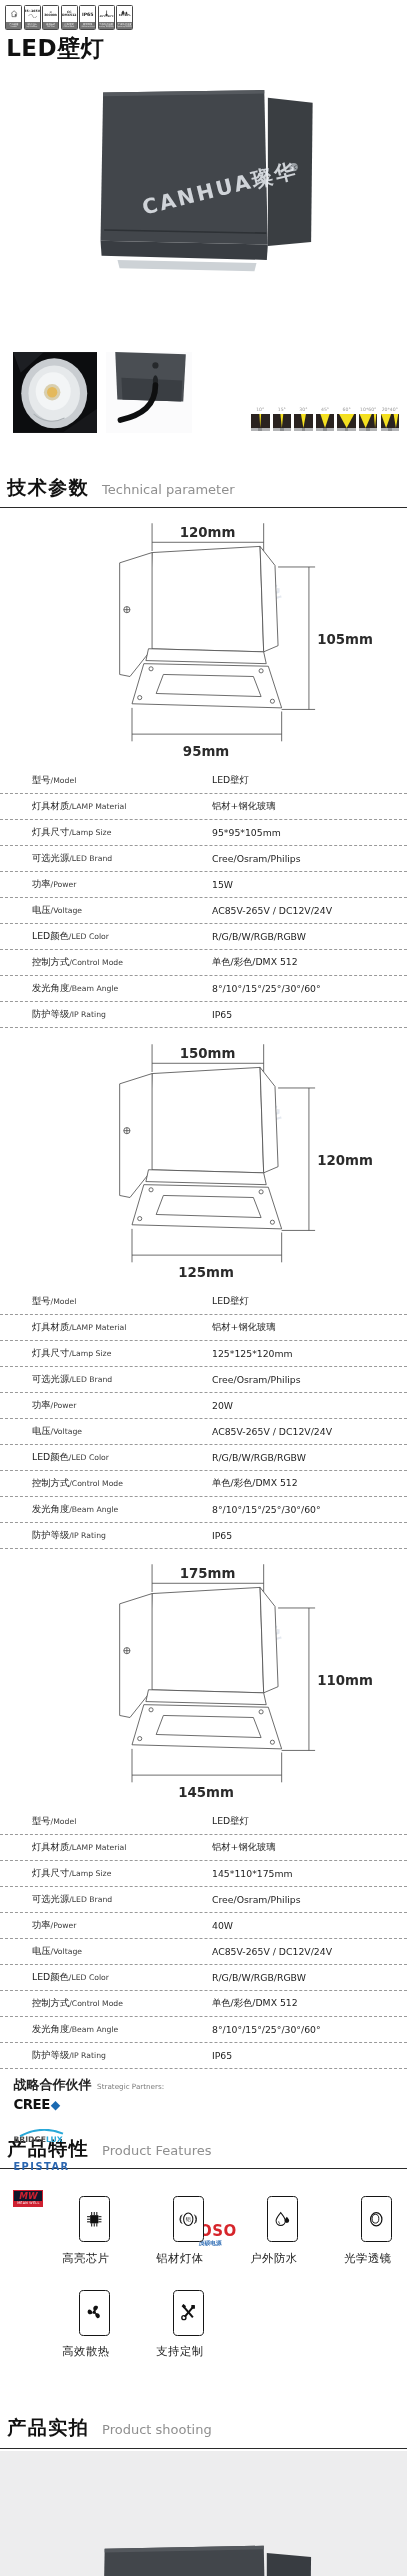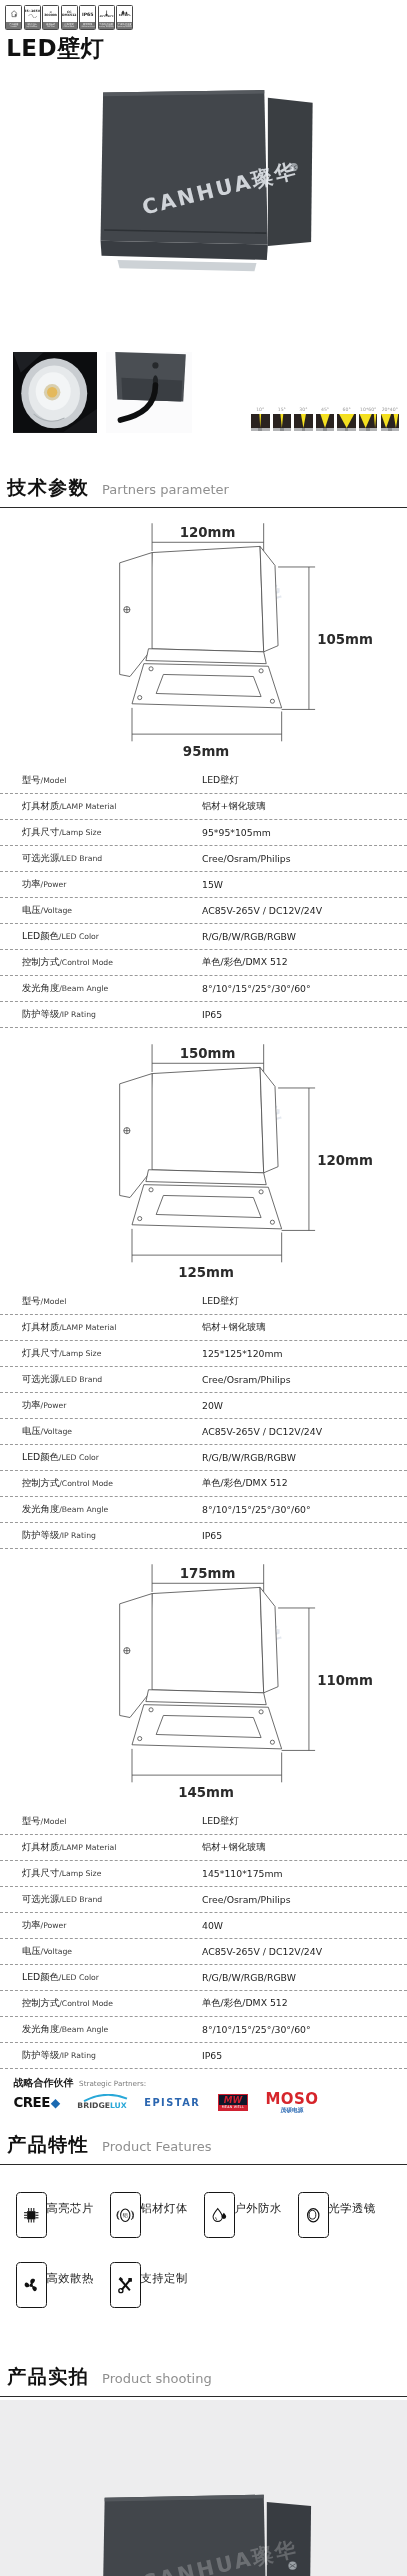--- a/index.html
+++ b/index.html
@@ -59,48 +59,48 @@
   svg.diagram{display:block;margin-top:6.2px;}
   .dl{stroke:#4d4d4d;stroke-width:1.6;fill:#fff;}
   .dl line{fill:none;}
   .dim{font-size:26px;fill:#2b2b2b;font-weight:bold;}
   .wm{font-size:44px;fill:#c6d0de;opacity:.45;font-weight:bold;letter-spacing:4px;text-anchor:middle;}
   .pwm{font-size:40px;font-weight:bold;letter-spacing:5px;text-anchor:middle;}
 
   
   .spec-table{margin-top:2.1px;}
   .spec-row{display:flex;align-items:center;height:25px;border-bottom:0.5px dashed #9a9a9a;}
-  .spec-label{width:180px;padding-left:22px;white-space:nowrap;}
+  .spec-label{width:180px;padding-left:32px;white-space:nowrap;}
   .lzh{font-size:9.3px;color:#1d1d1d;}
   .len{font-size:7.7px;color:#3a3a3a;}
   .spec-value{font-size:9.3px;color:#1d1d1d;}
   .dia2{margin-top:10.3px;}
   .dia3{margin-top:20.6px;}
 
   
   .partners{margin:7.2px 0 0 13.4px;}
-  .partners-title .pzh{font-size:10px;font-weight:bold;color:#222;}
+  .partners-title .pzh{font-size:13px;font-weight:bold;color:#222;}
   .partners-title .pen{font-size:7.2px;color:#7c7c7c;margin-left:3.1px;}
-  .partners-logos{display:flex;align-items:center;gap:17.5px;margin-top:3.1px;height:18.5px;}
+  .partners-logos{display:flex;gap:17.5px;margin-top:3.1px;height:18.5px;flex-direction:column;}
   .logo-cree{font-size:13.4px;font-weight:bold;color:#111;display:flex;align-items:center;letter-spacing:-0.5px;}
   .cree-diamond{color:#1b6ab2;font-size:12.4px;margin-left:1px;}
   .logo-bridgelux{position:relative;font-size:7.7px;font-weight:bold;color:#4a4a4a;padding-top:5.2px;}
   .blx{color:#29a8d8;}
   .blx-arc{position:absolute;top:-1px;left:5.2px;}
   .logo-epistar{font-size:9.8px;font-weight:bold;color:#2b66b0;letter-spacing:1.5px;}
   .logo-mw{width:28px;border:1px solid #cf2030;text-align:center;background:#0f172a;}
   .mw-mark{display:block;font-size:8.8px;font-weight:bold;font-style:italic;color:#cf2030;line-height:10.3px;}
   .mw-band{display:block;background:#cf2030;color:#fff;font-size:3.3px;line-height:4.6px;letter-spacing:0.3px;}
   .logo-moso{text-align:center;line-height:1.05;}
   .moso-en{display:block;font-size:15px;font-weight:bold;color:#d6252b;letter-spacing:0.5px;}
   .moso-cn{display:block;font-size:5.7px;color:#2f6db5;font-weight:bold;}
 
   
   .features-grid{padding:27px 15.5px 0 15.5px;display:flex;flex-wrap:wrap;}
-  .feature{width:25%;display:flex;flex-direction:row;align-items:flex-start;margin-bottom:24px;}
+  .feature{width:25%;display:flex;flex-direction:column;align-items:flex-end;margin-bottom:24px;}
   .feature-box{width:29px;height:44px;border:1.3px solid #151515;border-radius:4.6px;
                display:flex;align-items:center;justify-content:center;background:#fff;}
   .feature-label{margin-top:8.8px;font-size:11.3px;color:#1a1a1a;font-weight:500;letter-spacing:0.5px;}
 
   
   .shot{margin-top:17px;}
   .shot1{margin-top:2.6px;height:350px;}
 </style>
 </head>
 <body>
@@ -278,21 +278,21 @@
             <div class="tri"></div>
             <div class="tri2"></div>
             <div class="beam-base"></div>
           </div>
       </div>
     </div>
   </div>
 
   <div class="sec-h sec-tech">
     <span class="sec-zh">技术参数</span>
-    <span class="sec-en">Partners parameter</span>
+    <span class="sec-en">Technical parameter</span>
   </div>
 
   <svg class="diagram" width="407" height="252" viewBox="0 0 790 490">
     <text class="wm" x="395" y="210" transform="rotate(-16 395 210)">CANHUA璨华</text>
     <g class="dl">
       <line x1="295" y1="18" x2="295" y2="72"></line>
         <line x1="512" y1="18" x2="512" y2="72"></line>
       <line x1="295" y1="55" x2="512" y2="55"></line>
     </g>
     <text class="dim" x="403" y="44" text-anchor="middle">120mm</text>

